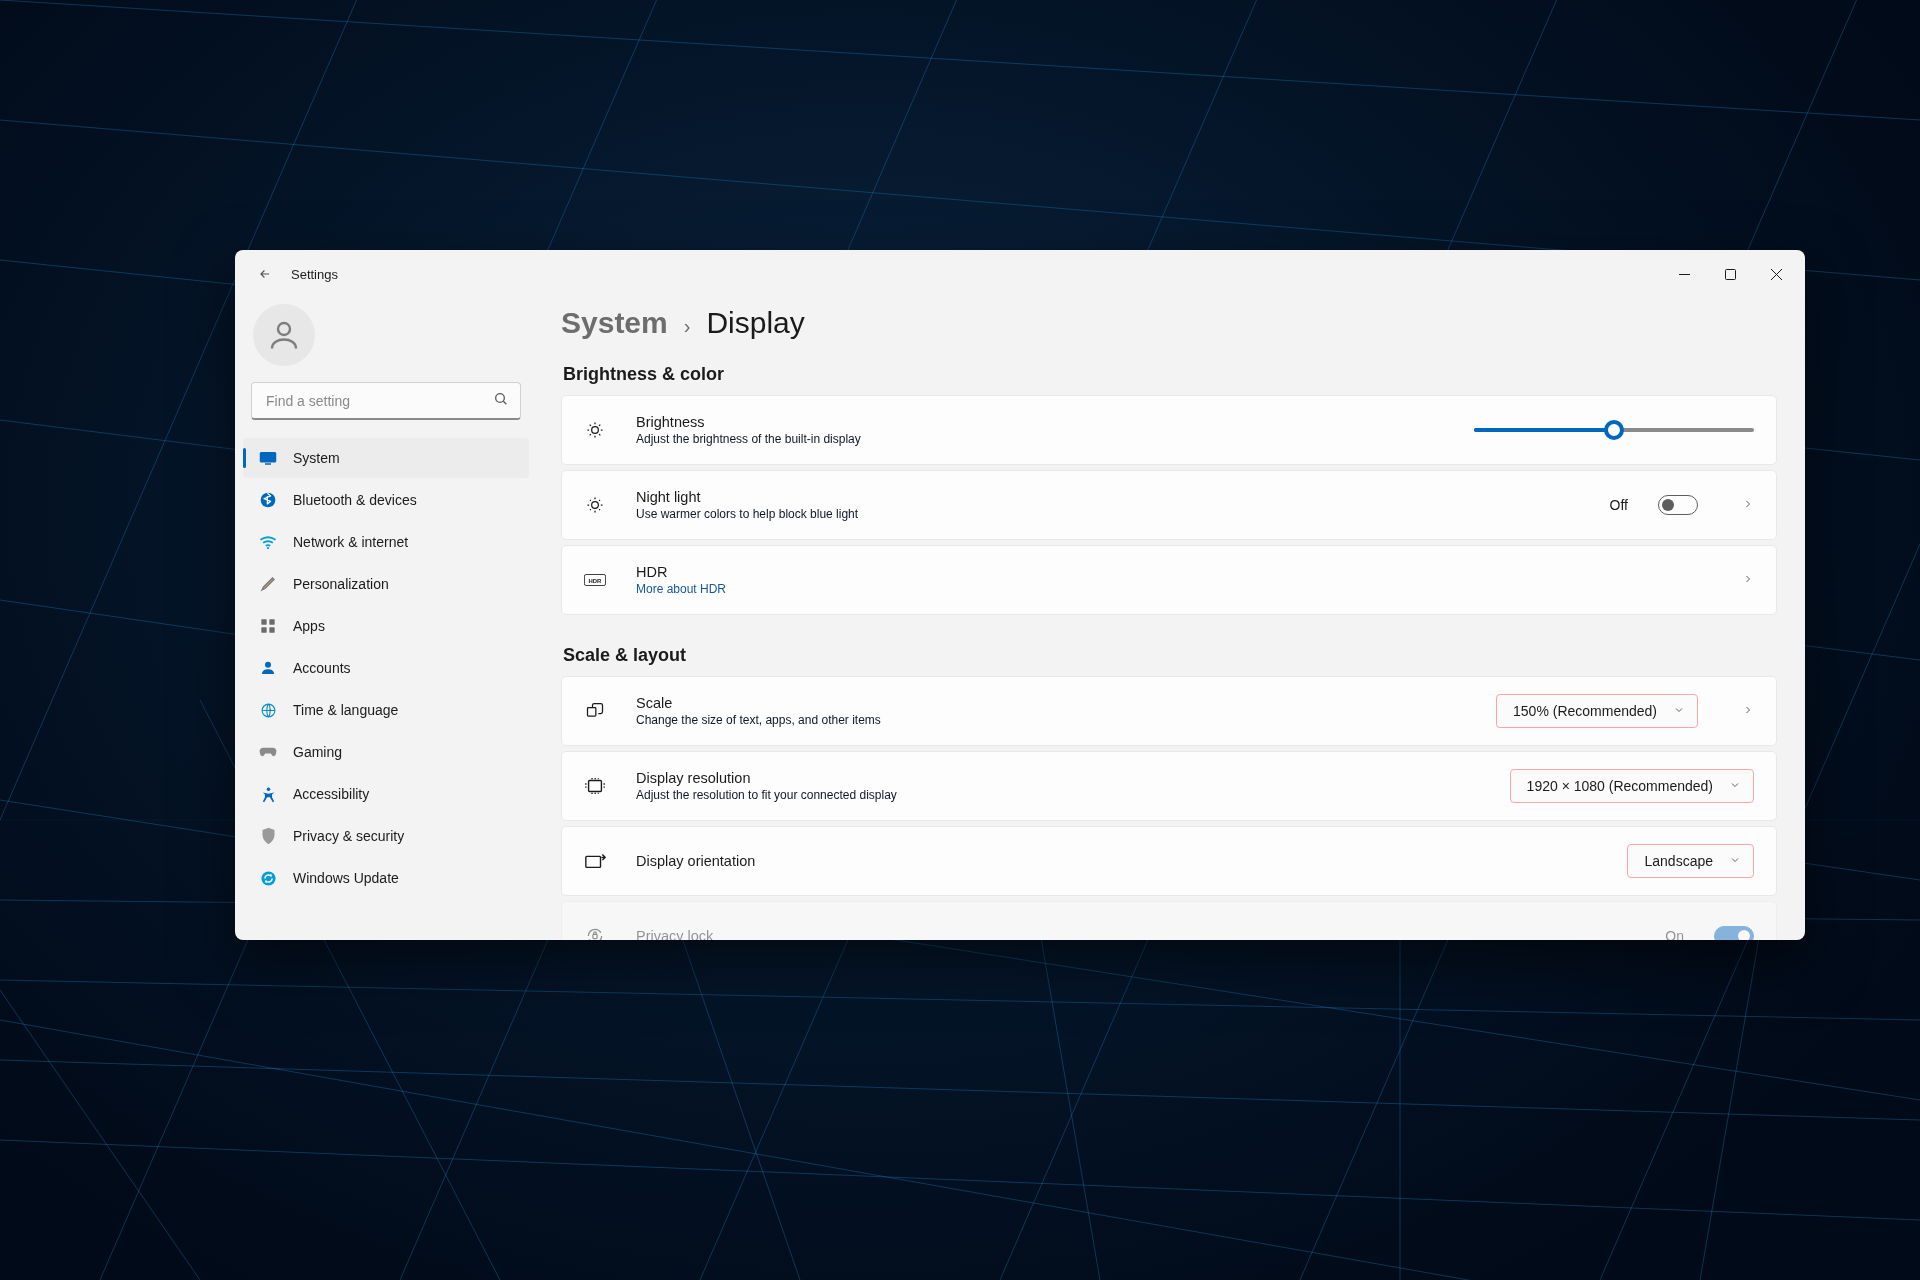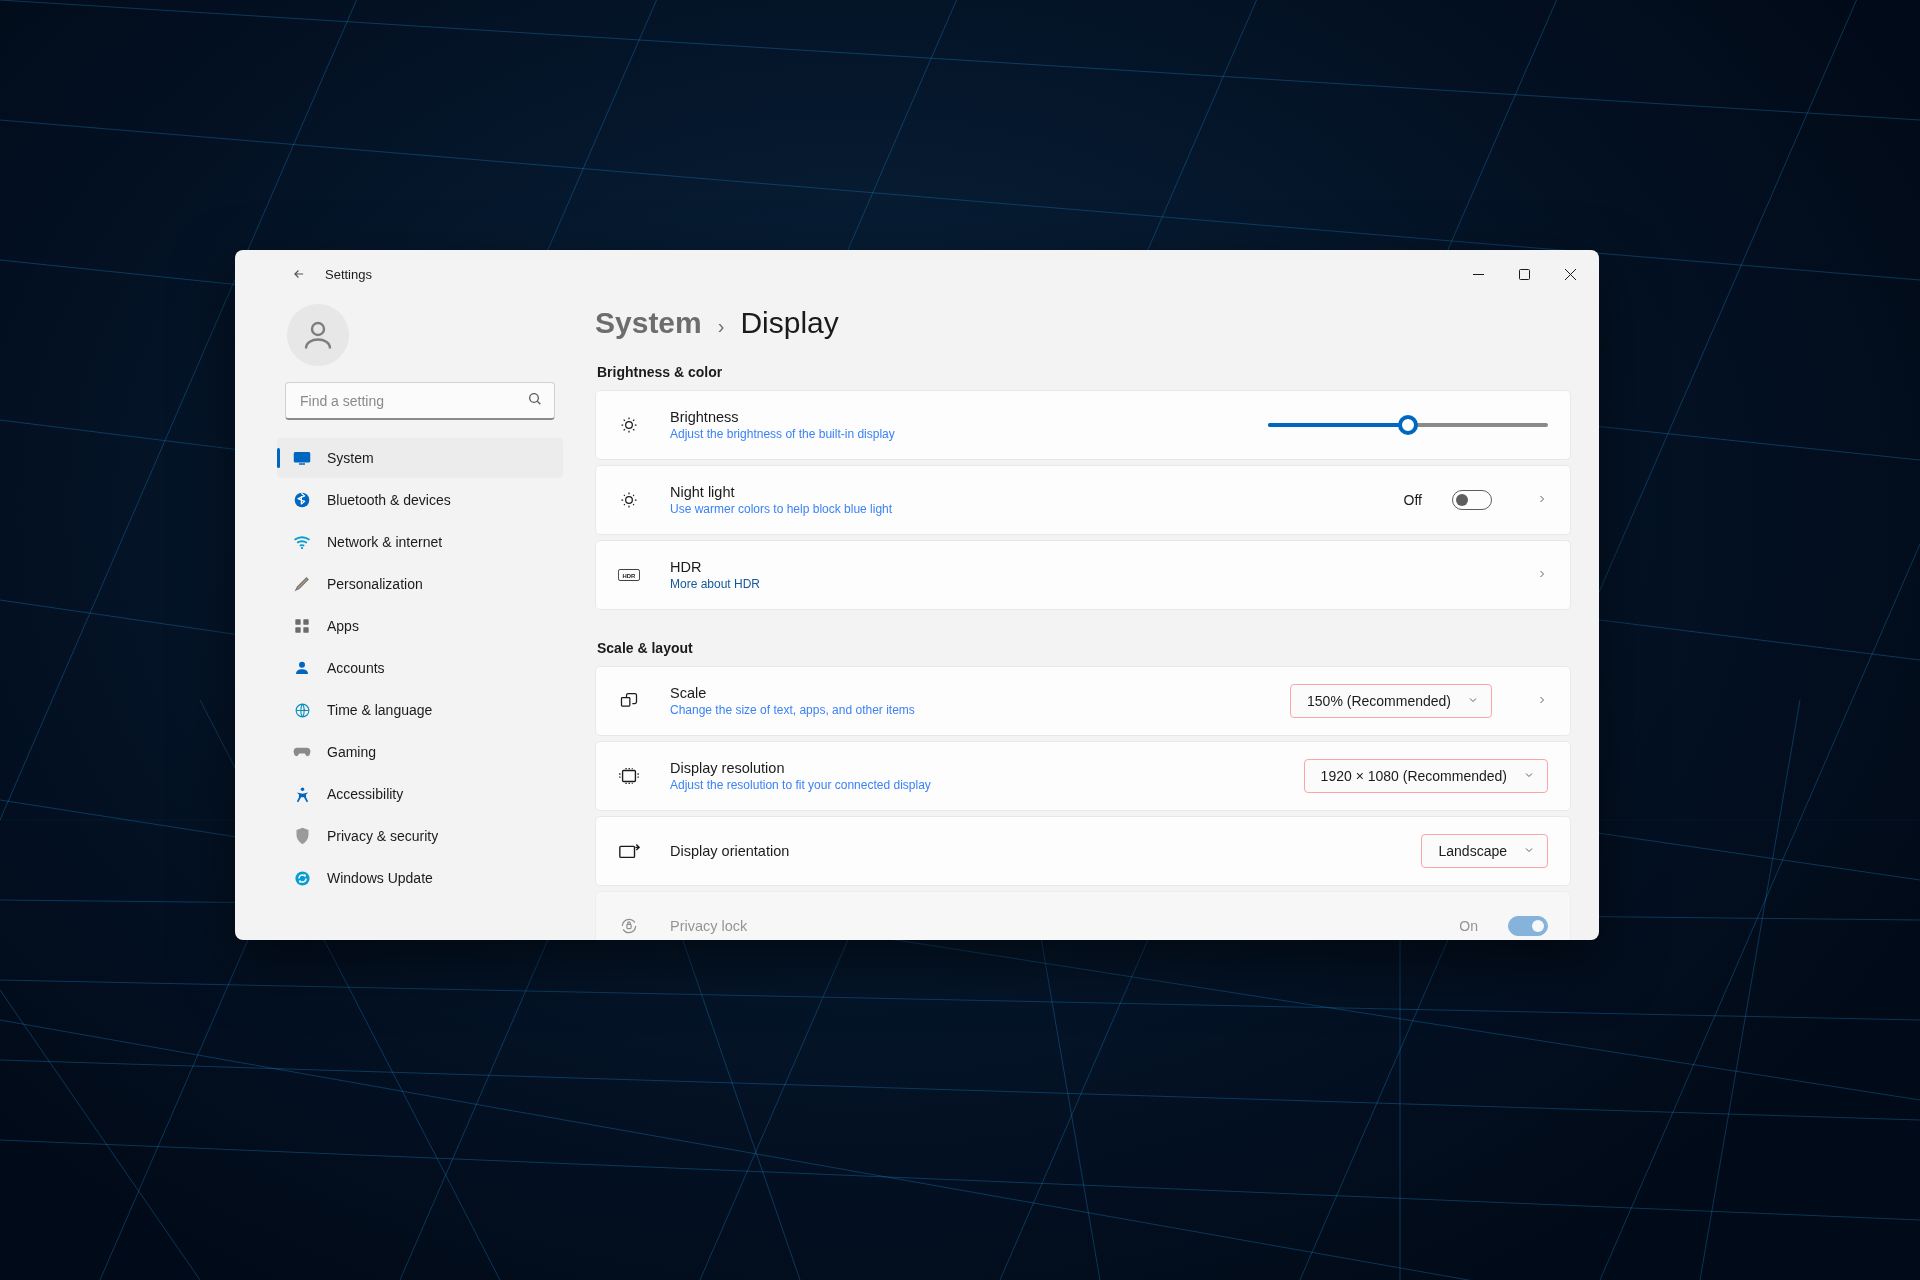--- a/index.html
+++ b/index.html
@@ -1,20 +1,20 @@
 <!DOCTYPE html>
 <html><head>
 <meta charset="utf-8">
 <style>
 * { margin:0; padding:0; box-sizing:border-box; font-family:"Segoe UI",Arial,sans-serif; }
 html,body { width:1920px; height:1280px; overflow:hidden; }
 .desktop { width:1920px; height:1280px; position:relative; background:radial-gradient(ellipse 1200px 900px at 45% 40%,#0a2540 0%,#041326 60%,#010a18 100%); }
 .desktop svg.grid { position:absolute; inset:0; width:100%; height:100%; }
 .desktop svg.grid line { stroke:#1b84c9; stroke-width:1; opacity:.35; }
-.window { position:absolute; left:235px; top:250px; width:1364px; height:690px; background:#f3f3f3; border-radius:8px; box-shadow:0 22px 60px rgba(0,0,0,.55); display:flex; flex-direction:column; color:#1b1b1b;padding-left:34px; }
+.window { position:absolute; left:235px; top:250px; width:1570px; height:690px; background:#f3f3f3; border-radius:8px; box-shadow:0 22px 60px rgba(0,0,0,.55); display:flex; flex-direction:column; color:#1b1b1b; }
 .titlebar { height:48px; display:flex; align-items:center; padding:0 6px 0 18px; }
 .titlebar .back { width:24px; height:24px; display:flex; align-items:center; justify-content:center; cursor:pointer; color:#555; margin-right:14px; }
 .titlebar .title { font-size:13px; color:#1b1b1b; }
 .titlebar .spacer { flex:1; }
 .wbtn { width:46px; height:32px; display:flex; align-items:center; justify-content:center; color:#1b1b1b; cursor:pointer; }
 .body { flex:1; display:flex; min-height:0; }
 .sidebar { width:302px; padding:0 8px; display:flex; flex-direction:column; }
 .avatar { width:62px; height:62px; border-radius:50%; background:#e7e7e7; display:flex; align-items:center; justify-content:center; margin:6px 0 16px 10px; color:#7d7d7d; }
 .search { margin:0 8px 18px; position:relative; }
 .search input { width:100%; height:38px; border:1px solid #d0d0d0; border-bottom:2px solid #8a8a8a; border-radius:4px; padding:0 40px 0 14px; background:#fbfbfb; font-size:14px; color:#1b1b1b; }
@@ -26,26 +26,26 @@
 .nav-item.active::before { content:""; position:absolute; left:0; top:10px; bottom:10px; width:3px; background:#0067c0; border-radius:2px; }
 .nav-icon { width:18px; height:18px; display:flex; align-items:center; justify-content:center; }
 .content { flex:1; padding:8px 0 0 24px; display:flex; flex-direction:column; overflow:hidden; }
 .breadcrumb { display:flex; align-items:baseline; gap:16px; margin-bottom:18px; }
 .breadcrumb .a { font-size:30px; font-weight:600; color:#6d6d6d; cursor:pointer; }
 .breadcrumb .sep { color:#6d6d6d; font-size:20px; }
 .breadcrumb .b { font-size:30px; font-weight:400; color:#1b1b1b; }
 .scroll { flex:1; overflow-y:auto; padding-right:28px; position:relative; }
 .scroll::-webkit-scrollbar { width:12px; }
 .scroll::-webkit-scrollbar-thumb { background:#c0c0c0; border-radius:20px; border:4px solid #f3f3f3; }
-.section-h { font-size:14px; font-weight:600; color:#1b1b1b; margin:6px 0 10px 2px; }
+.section-h { font-size:18px; font-weight:600; color:#1b1b1b; margin:6px 0 10px 2px; }
 .card { background:#fdfdfd; border:1px solid #e8e8e8; border-radius:5px; margin-bottom:5px; padding:0 22px; min-height:70px; display:flex; align-items:center; gap:30px; }
 .card .cicon { width:22px; height:22px; display:flex; align-items:center; justify-content:center; color:#1b1b1b; }
 .card .text { flex:0 1 auto; }
 .card .ct { font-size:14.5px; color:#1b1b1b; }
-.card .cs { font-size:12px; color:#3b82f6; margin-top:2px; }
+.card .cs { font-size:12px; color:#0f172a; margin-top:2px; }
 .card .cs.link { color:#15599b; cursor:pointer; }
 .card .grow { flex:1; }
 .card .chev { color:#5e5e5e; margin-left:14px; }
 .slider { flex:1; display:flex; align-items:center; justify-content:flex-end; }
 .slider .track { width:280px; height:4px; background:#8a8a8a; border-radius:2px; position:relative; }
 .slider .fill { position:absolute; left:0; top:0; bottom:0; width:50%; background:#0067c0; border-radius:2px; }
 .slider .thumb { position:absolute; top:50%; transform:translate(-50%,-50%); width:20px; height:20px; border-radius:50%; background:#fff; border:4px solid #0067c0; }
 .toggle { width:40px; height:20px; border-radius:20px; border:1px solid #5e5e5e; position:relative; cursor:pointer; display:inline-block; }
 .toggle .knob { position:absolute; top:50%; transform:translateY(-50%); width:12px; height:12px; border-radius:50%; background:#5e5e5e; left:3px; }
 .toggle.on { background:#0067c0; border-color:#0067c0; }

